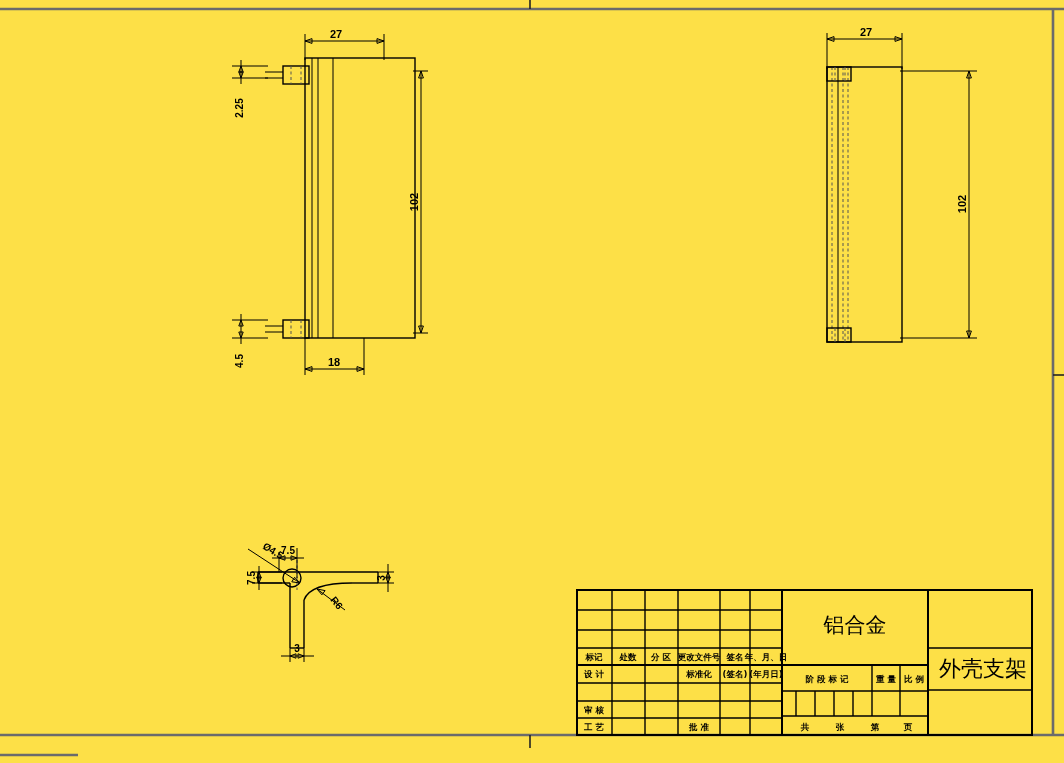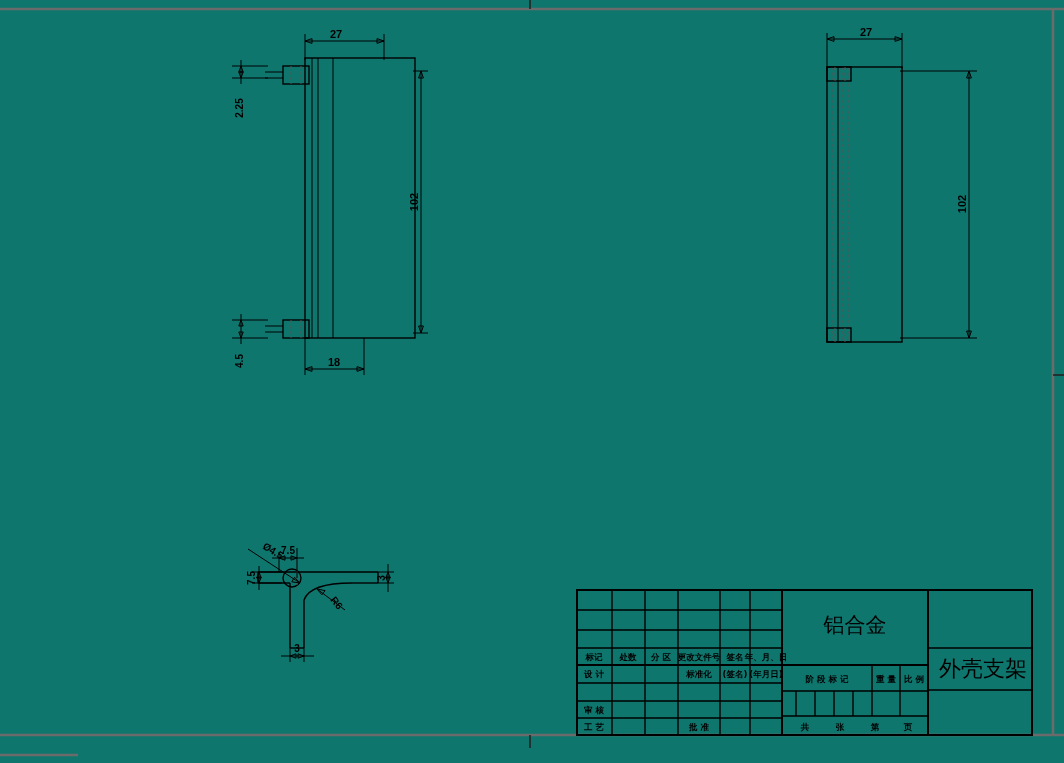--- a/index.html
+++ b/index.html
@@ -7,21 +7,21 @@
     padding: 0;
     background: #ffffff;
   }
   body {
     font-family: "Liberation Sans", sans-serif;
   }
   #sheet {
     position: relative;
     width: 1064px;
     height: 763px;
-    background: #0f766e;
+    background: #fde047;
     overflow: hidden;
   }
   #sheet svg {
     position: absolute;
     left: 0;
     top: 0;
   }
   .dim-text {
     font-family: "Liberation Sans", sans-serif;
     font-weight: bold;

